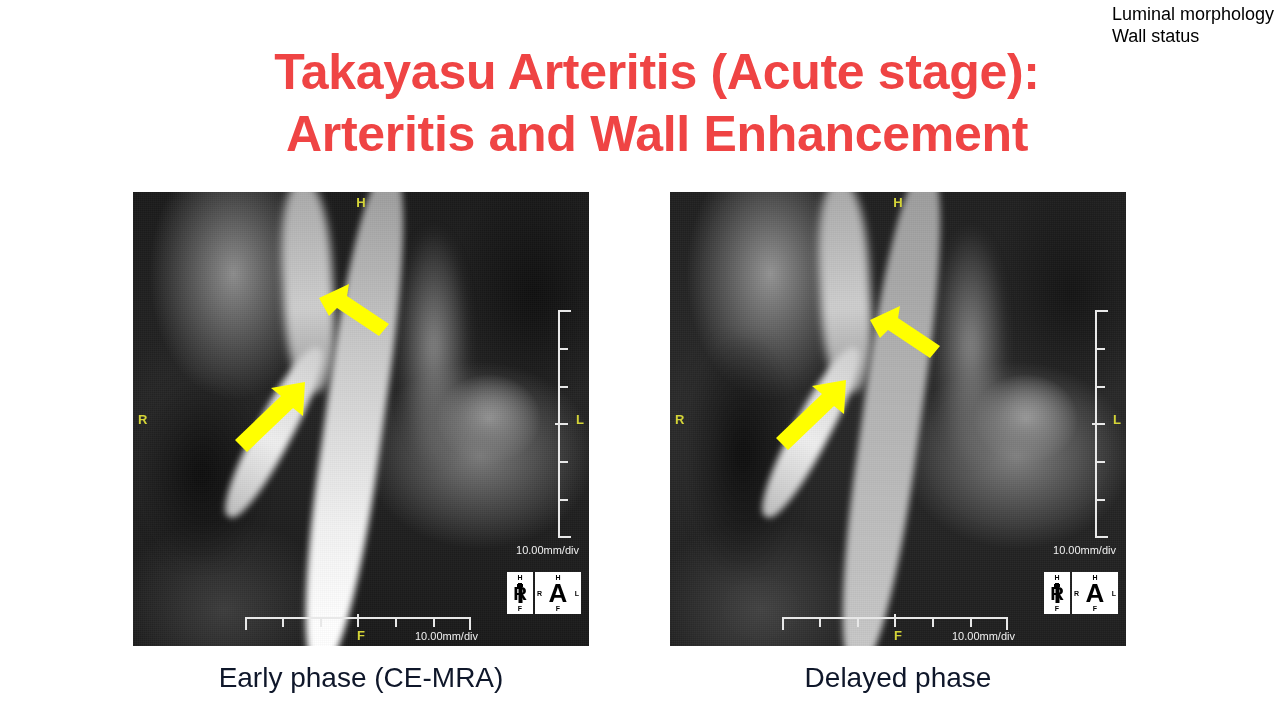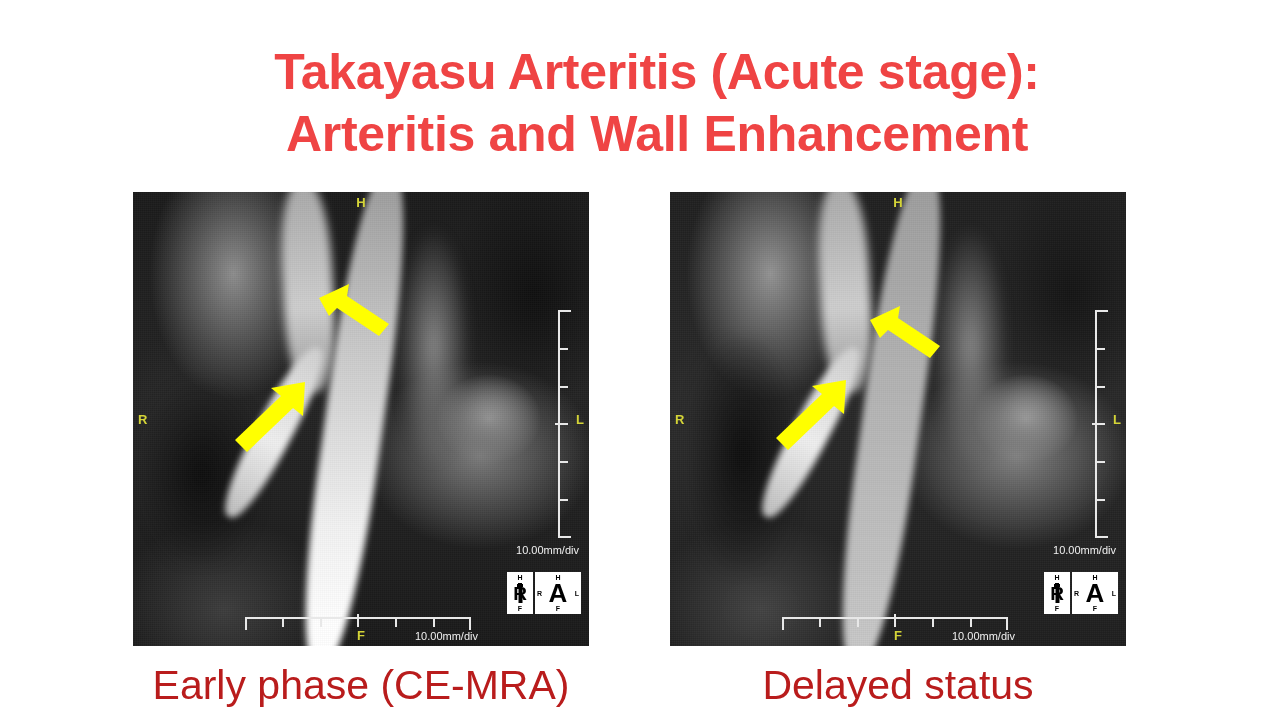--- a/index.html
+++ b/index.html
@@ -175,31 +175,35 @@
     background-repeat: no-repeat;
   }
 
   
   .arrow { position: absolute; }
   .arrow svg { display: block; overflow: visible; }
 
   
   .caption {
     position: absolute; top: 662px;
-    font-size: 41px; color: #b91c1c; text-align: center;
+    font-size: 28px; color: #0f172a; text-align: center;
     white-space: nowrap;
   }
   .caption.left  { left: 133px; width: 456px; }
   .caption.right { left: 670px; width: 456px; }
 </style>
 </head>
 <body>
 
 <div class="slide">
 
+  <div class="corner-note">
+    <div>Luminal morphology</div>
+    <div>Wall status</div>
+  </div>
 
   <h1 class="title">
     <span class="l1">Takayasu Arteritis (Acute stage):</span>
     <span class="l2">Arteritis and Wall Enhancement</span>
   </h1>
 
   <div class="panel left">
     <div class="mri">
       <div class="bg"></div>
       <div class="soft1"></div>
@@ -333,15 +337,15 @@
 
       <div class="arrow" style="left:100px; top:184px;">
         <svg width="80" height="80" viewBox="0 0 80 80">
           <path d="M76 4 L74 38 L64 30 L18 74 L6 62 L52 18 L42 10 Z" fill="#ffff00"></path>
         </svg>
       </div>
     </div>
   </div>
 
   <div class="caption left">Early phase (CE-MRA)</div>
-  <div class="caption right">Delayed status</div>
+  <div class="caption right">Delayed phase</div>
 
 </div>
 
 </body></html>

